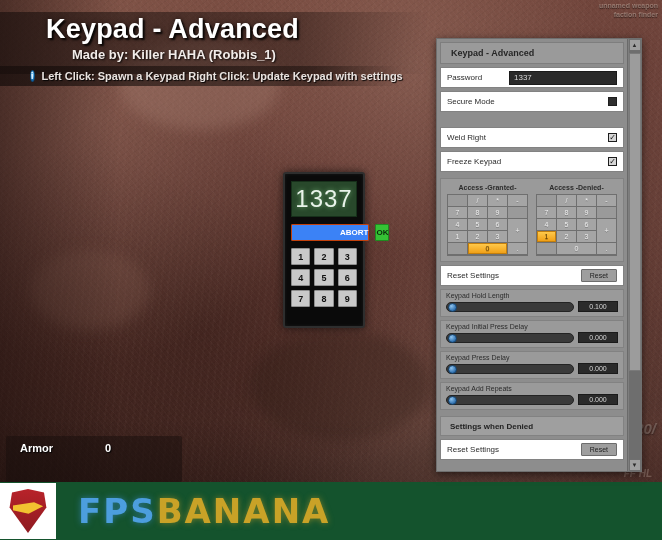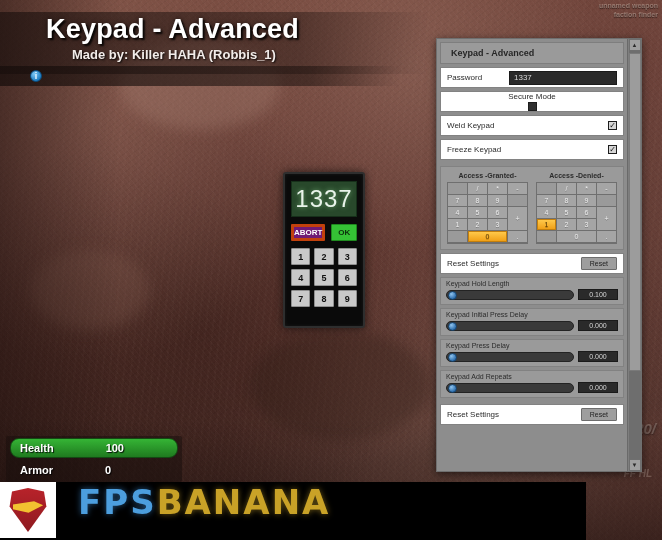--- a/index.html
+++ b/index.html
@@ -113,21 +113,21 @@
     border: 1px solid #16301a;
     display: flex; align-items: center; justify-content: center;
     color: #e9f3ea; font-size: 24px; letter-spacing: 1px;
     text-shadow: 0 0 5px rgba(180,255,180,.5);
   }
   .kp-actions { display: flex; gap: 6px; margin-top: 7px; }
   .kp-abort, .kp-ok {
     flex: 1; height: 17px; display: flex; align-items: center; justify-content: center;
     font-size: 8px; font-weight: bold; color: #ffffff; border-radius: 1px;
   }
-  .kp-abort { background: #701a75; border: 3px solid #c2410c; }
+  .kp-abort { background: #3b82f6; border: 1px solid #c2410c; padding-left: 48px; }
   .kp-ok { background: #35c235; border: 1px solid #1f8a1f; color: #0c2e0c; }
   .kp-grid {
     margin-top: 7px; display: grid;
     grid-template-columns: repeat(3, 1fr); gap: 4px;
   }
   .kp-key {
     height: 17px; background: #c9c9c9; border: 1px solid #8f8f8f;
     border-radius: 1px; display: flex; align-items: center; justify-content: center;
     font-size: 9px; color: #111; font-weight: bold;
   }
@@ -147,23 +147,23 @@
   .hud-bar {
     position: absolute; inset: 0; border-radius: 9px;
     background: linear-gradient(180deg, #35b435, #1f7a1f);
     border: 1px solid #134a13;
   }
   .hud-label { position: relative; margin-left: 10px; }
   .hud-value { position: relative; margin-left: 52px; }
 
   
   .watermark {
-    position: absolute; left: 0; bottom: 0; width: 586px; height: 58px;
-    background: #000000;
-    display: flex; 
+    position: absolute; left: 0; bottom: 0; width: 662px; height: 58px;
+    background: #14532d;
+    display: flex; align-items: center;
   }
   .wm-logo {
     width: 56px; height: 56px; background: #ffffff;
     display: flex; align-items: center; justify-content: center;
     flex: 0 0 auto;
   }
   .wm-shield {
     width: 40px; height: 44px;
     background: linear-gradient(180deg, #b8232a 0%, #8e1a20 100%);
     clip-path: polygon(50% 100%, 4% 42%, 10% 8%, 50% 0%, 90% 8%, 96% 42%);
@@ -309,20 +309,21 @@
   <div class="bg-blotch" style="left:250px;top:330px;width:180px;height:110px;background:rgba(40,22,18,.30);"></div>
   <div class="bg-blotch" style="left:30px;top:250px;width:120px;height:80px;background:rgba(150,110,96,.20);"></div>
   <div class="dark-left"></div>
   <div class="dark-bottom"></div>
 
   <div class="header-band"></div>
   <div class="title">Keypad - Advanced</div>
   <div class="subtitle">Made by: Killer HAHA (Robbis_1)</div>
   <div class="hint-band">
     <span class="info-icon">i</span>
+    <span class="hint-text">Left Click: Spawn a Keypad   Right Click: Update Keypad with settings</span>
   </div>
 
   <div class="corner-hud">
     <div>unnamed weapon</div>
     <div>faction finder</div>
   </div>
   <div class="ammo-hud">20/</div>
   <div class="ammo-hud2">FF HL</div>
 
   <div class="keypad-prop">
@@ -339,25 +340,20 @@
         <div class="kp-key">5</div>
         <div class="kp-key">6</div>
         <div class="kp-key">7</div>
         <div class="kp-key">8</div>
         <div class="kp-key">9</div>
       </div>
   </div>
 
   <div class="hud-panel">
     <div class="hud-row">
-      <div class="hud-bar"></div>
-      <span class="hud-label">Health</span>
-      <span class="hud-value">100</span>
-    </div>
-    <div class="hud-row">
       <span class="hud-label">Armor</span>
       <span class="hud-value">0</span>
     </div>
   </div>
 
   <div class="watermark">
     <div class="wm-logo">
       <div class="wm-shield"></div>
     </div>
     <div class="wm-text">
@@ -369,26 +365,26 @@
     <div class="panel-body">
 
       <div class="panel-title">Keypad - Advanced</div>
 
       <div class="row">
         <span class="lbl">Password</span>
         <span class="pw-input">1337</span>
       </div>
 
       <div id="toggle-rows">
-          <div class="row" style="margin-bottom: 3px; flex-direction: column;">
+          <div class="row" style="margin-bottom: 15px;">
             <span class="lbl">Secure Mode</span>
             <span class="cb"></span>
           </div>
           <div class="row" style="margin-bottom: 3px;">
-            <span class="lbl">Weld Keypad</span>
+            <span class="lbl">Weld Right</span>
             <span class="cb on">✓</span>
           </div>
           <div class="row" style="margin-bottom: 3px;">
             <span class="lbl">Freeze Keypad</span>
             <span class="cb on">✓</span>
           </div>
         </div>
 
       <div class="grids-row" id="grids-row">
           <div class="grid-box">
@@ -481,20 +477,21 @@
             <div class="slider-label">Keypad Add Repeats</div>
             <div class="slider-line">
               <div class="track">
                 <div class="knob"></div>
               </div>
               <div class="val">0.000</div>
             </div>
           </div>
         </div>
 
+      <div class="section-head">Settings when Denied</div>
 
       <div class="row">
         <span class="lbl">Reset Settings</span>
         <span class="reset-btn">Reset</span>
       </div>
 
     </div>
 
     <div class="scrollbar">
       <div class="sb-arrow">▲</div>

